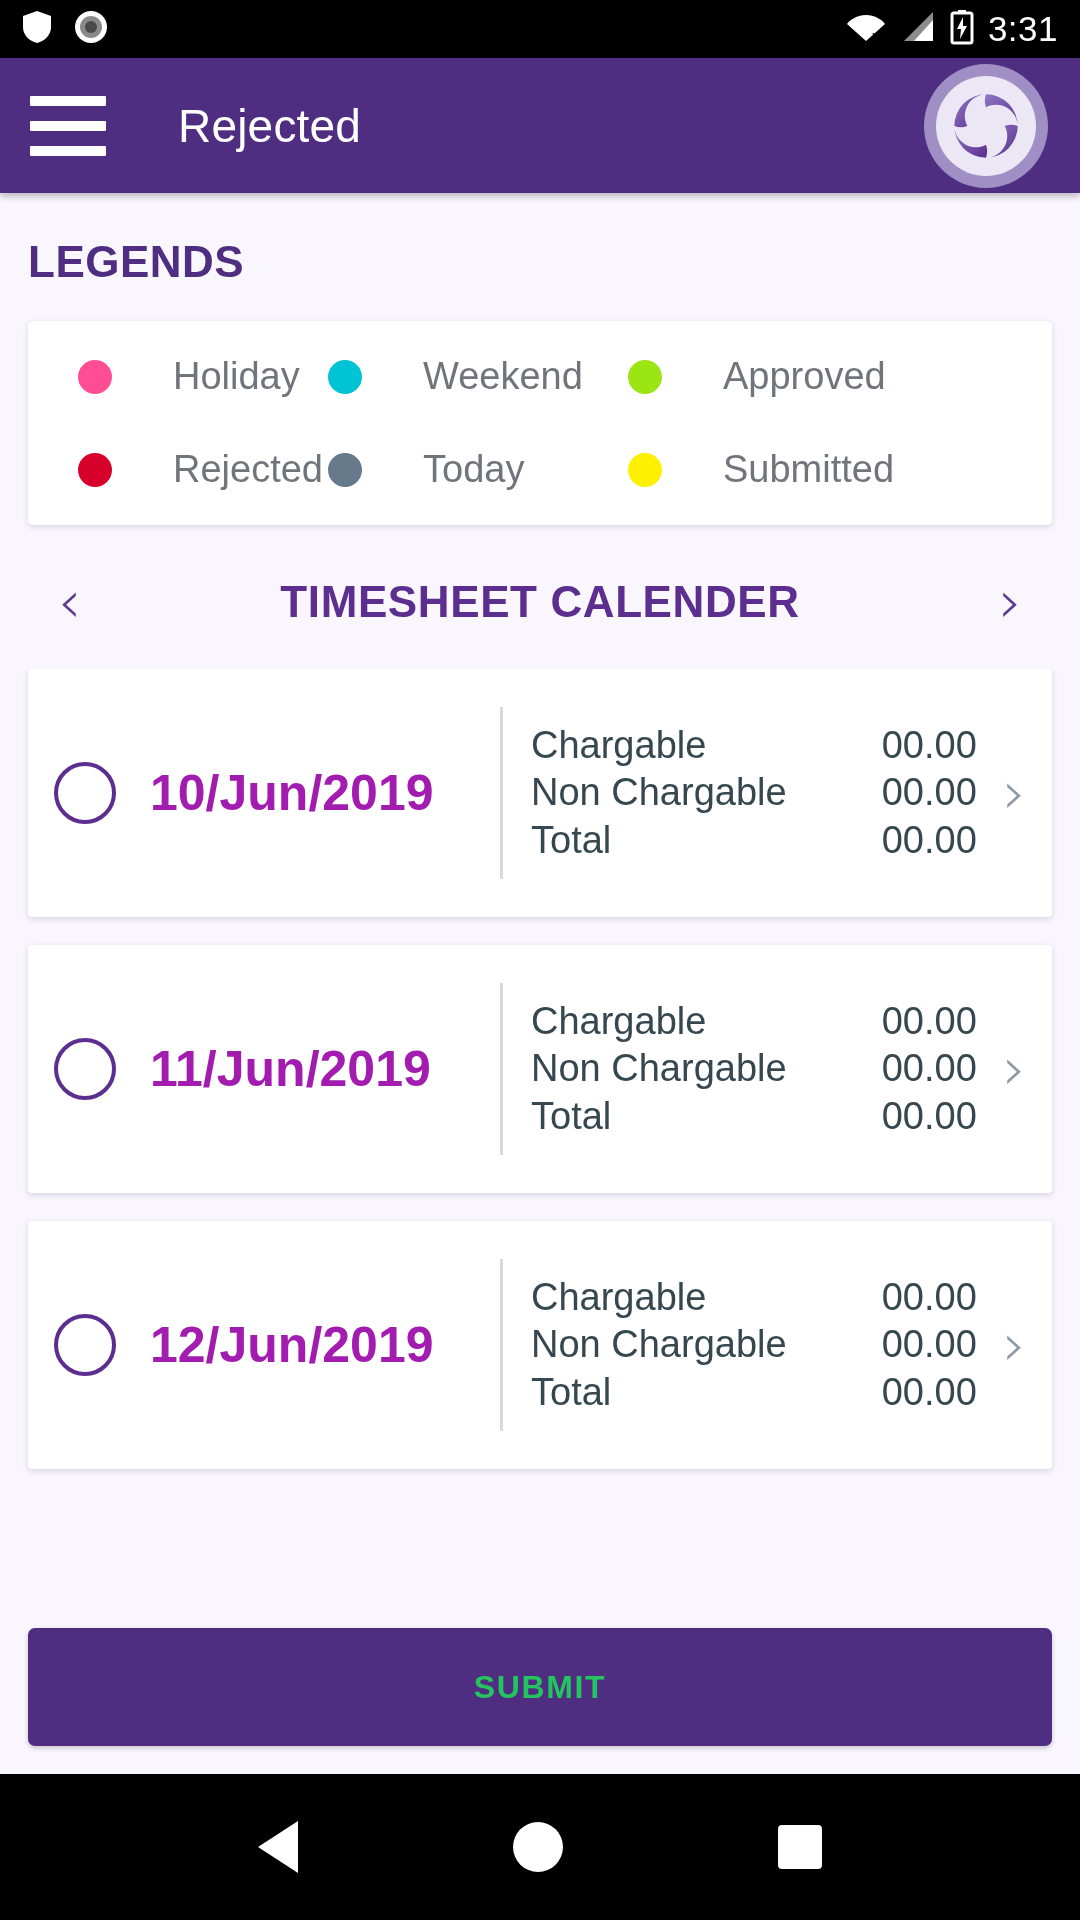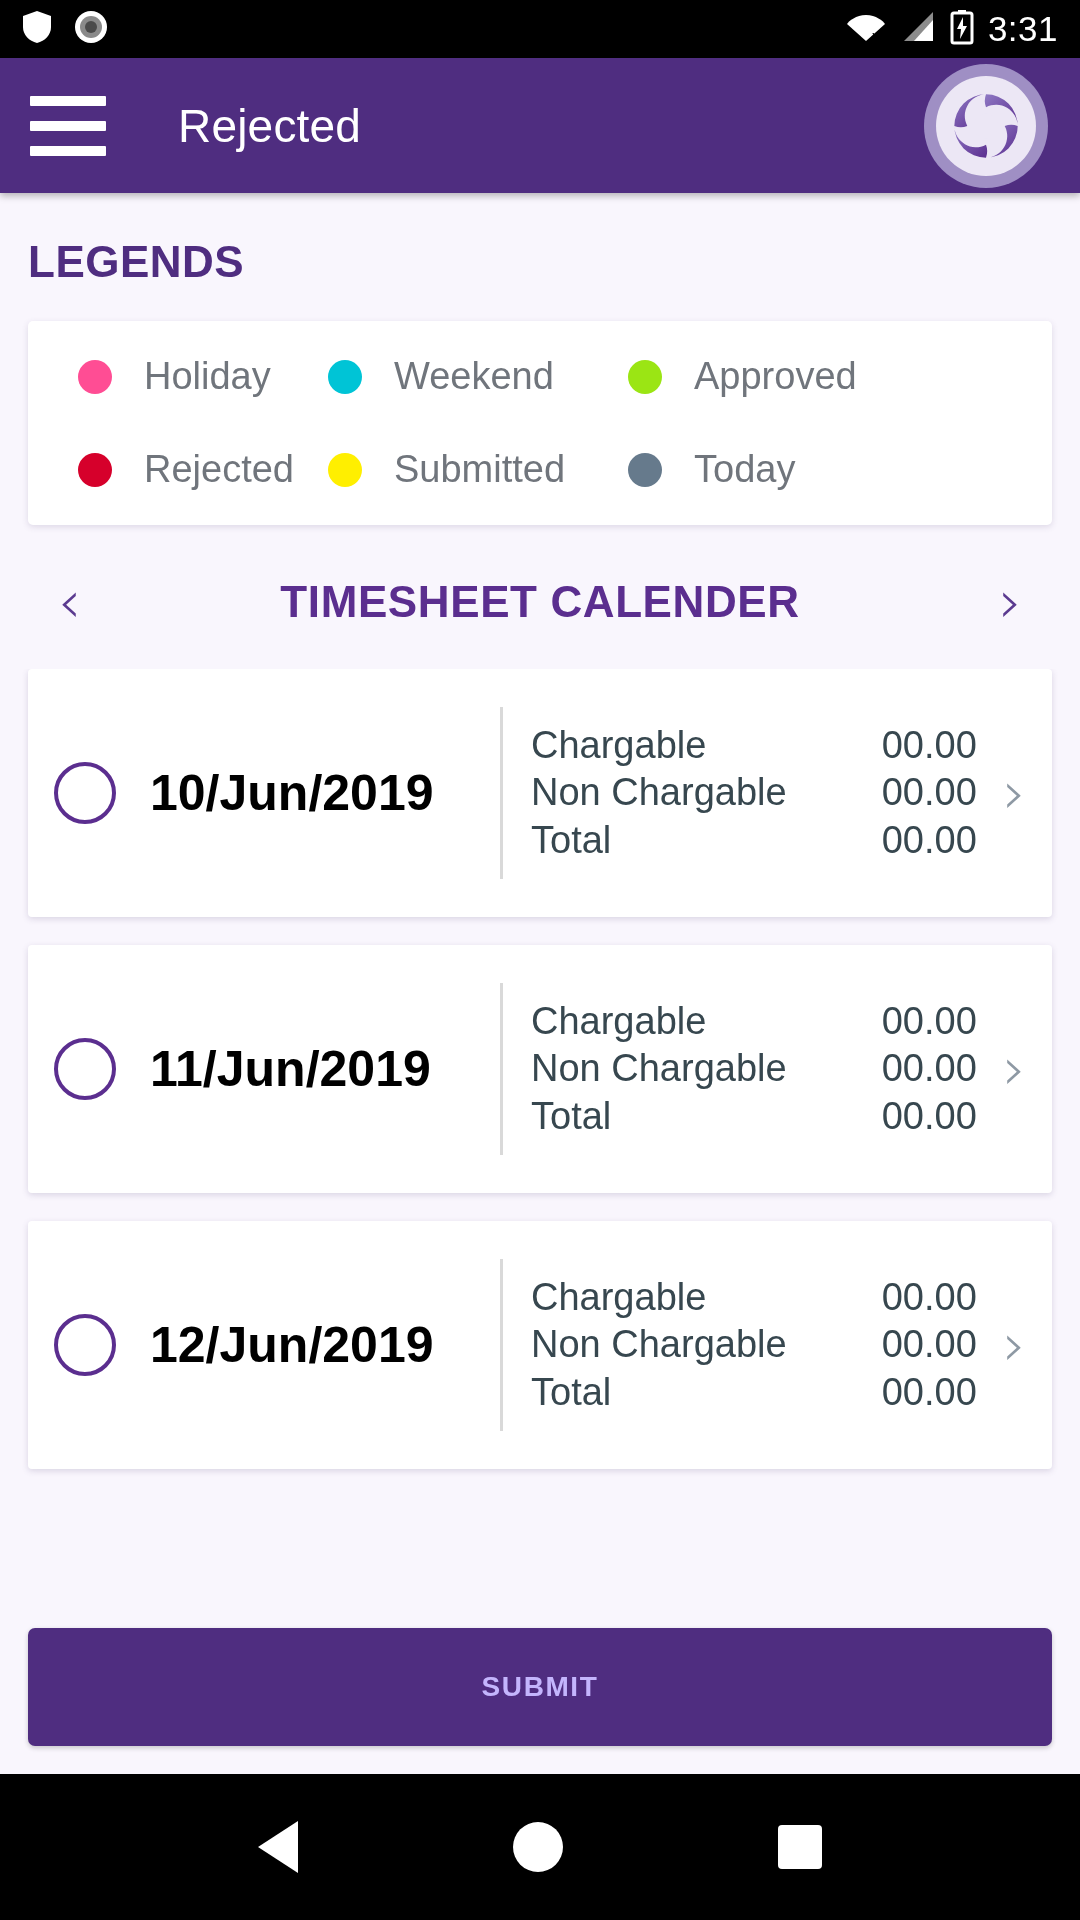--- a/index.html
+++ b/index.html
@@ -49,21 +49,21 @@
     color:#4f2d80; font-size:44px; font-weight:bold; letter-spacing:.5px;
     padding:44px 0 0 28px;
   }
   .legend-card{
     margin:34px 28px 0 28px; background:#fff; border-radius:5px;
     box-shadow:0 2px 6px rgba(80,60,110,.16);
     padding:34px 0 34px 0;
   }
   .legend-row{ display:flex; align-items:center; }
   .legend-row + .legend-row{ margin-top:50px; }
-  .legend-item{ display:flex; align-items:center; }
+  .legend-item{ display:flex; align-items:center;gap:29px; }
   .legend-item:nth-child(1){ width:300px; padding-left:50px; }
   .legend-item:nth-child(2){ width:300px; }
   .legend-item:nth-child(3){ width:300px; }
   .dot{ width:34px; height:34px; border-radius:50%; flex:0 0 34px; }
   .legend-label{ font-size:38px; color:#70757c; margin-left:32px; white-space:nowrap; }
 
   
   .cal-head{
     display:flex; align-items:center; justify-content:space-between;
     padding:48px 58px 38px 58px;
@@ -81,39 +81,39 @@
     box-shadow:0 2px 6px rgba(80,60,110,.18);
     height:248px; display:flex; align-items:center; padding:0 26px;
     margin-bottom:28px;
   }
   .radio{
     width:62px; height:62px; border-radius:50%;
     border:4px solid #5b2e8f; flex:0 0 62px;
     background:transparent; cursor:pointer;
   }
   .date-txt{
-    font-size:50px; font-weight:bold; color:#000000;
+    font-size:50px; font-weight:bold; color:#a21caf;
     margin-left:34px; width:350px; white-space:nowrap;
   }
   .vline{ width:3px; align-self:stretch; background:#d9d9d9; margin:38px 0; flex:0 0 3px; }
   .hours{ flex:1 1 auto; padding-left:28px;text-align:center; }
   .hrow{ display:flex; align-items:baseline; font-size:38px; color:#37474f; line-height:1.24; }
   .hlabel{ flex:0 0 auto; white-space:nowrap; }
   .hval{ margin-left:auto; padding-right:22px; white-space:nowrap; }
   .row-chev{
     color:#8e99a4; font-size:58px; line-height:1; font-weight:300;
     flex:0 0 auto; padding-left:4px; cursor:pointer;
     font-family:"DejaVu Sans", sans-serif;
   }
 
   
   .submit-wrap{ padding:0 28px 28px 28px; background:#f9f6fd; }
   .submit-btn{
-    width:100%; height:118px; background:#4f2d80; color:#c4b5fd;
-    border:none; border-radius:7px; font-size:28px; font-weight:bold;
+    width:100%; height:118px; background:#4f2d80; color:#22c55e;
+    border:none; border-radius:7px; font-size:32px; font-weight:bold;
     letter-spacing:1.6px; cursor:pointer; font-family:"Liberation Sans", sans-serif;
     box-shadow:0 2px 5px rgba(0,0,0,.2);
   }
 
   
   .navbar{
     flex:0 0 146px; background:#000; display:flex; align-items:center;
     justify-content:space-around; padding:0 150px;
   }
   .nav-back{
@@ -211,26 +211,26 @@
           <span class="dot" style="background:#9be514"></span>
           <span class="legend-label">Approved</span>
         </div>
       </div>
       <div class="legend-row">
         <div class="legend-item">
           <span class="dot" style="background:#d6002b"></span>
           <span class="legend-label">Rejected</span>
         </div>
         <div class="legend-item">
+          <span class="dot" style="background:#667a8c"></span>
+          <span class="legend-label">Today</span>
+        </div>
+        <div class="legend-item">
           <span class="dot" style="background:#ffef00"></span>
           <span class="legend-label">Submitted</span>
-        </div>
-        <div class="legend-item">
-          <span class="dot" style="background:#667a8c"></span>
-          <span class="legend-label">Today</span>
         </div>
       </div>
     </div>
 
     <div class="cal-head">
       <span class="chev-btn">‹</span>
       <span class="cal-title">TIMESHEET CALENDER</span>
       <span class="chev-btn">›</span>
     </div>
 

